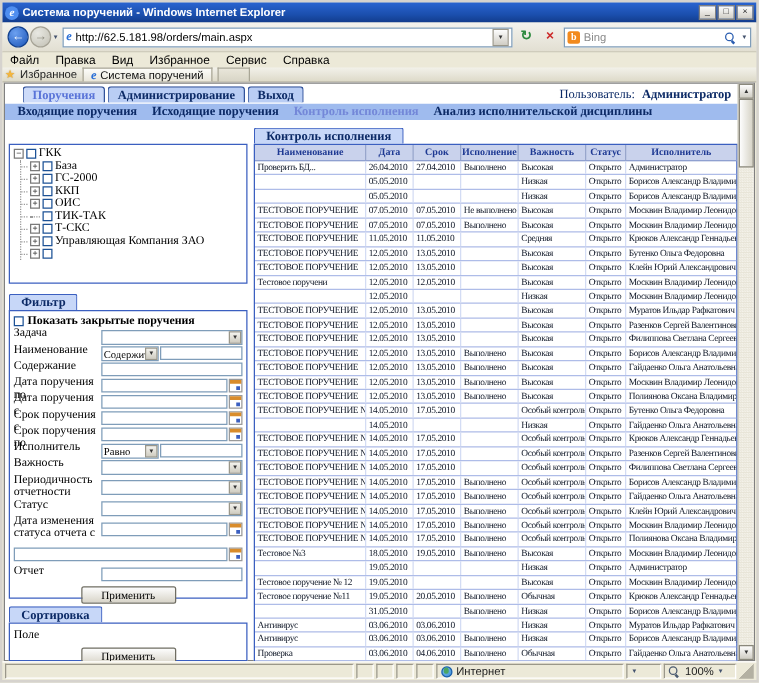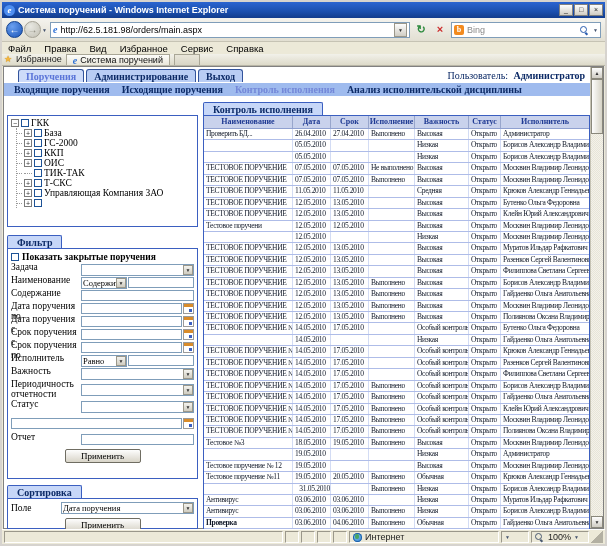--- a/index.html
+++ b/index.html
@@ -355,43 +355,46 @@
           <div class="frow">
             <span class="flabel">Статус</span>
             <span class="fctrl">
               <span class="sel" style="flex: 1 1 0%;">
                 <span class="seltext"></span>
                 <span class="selbtn">▼</span>
               </span>
             </span>
           </div>
           <div class="frow tall">
+            <span class="flabel">Дата изменения статуса отчета с</span>
+            <span class="fctrl">
+              <span class="inp" style="flex: 1 1 0%;"></span>
+              <span class="calicon"></span>
+            </span>
+          </div>
+          <div class="frow tall">
             <span class="fctrl">
               <span class="inp" style="flex: 1 1 0%;"></span>
               <span class="calicon"></span>
             </span>
           </div>
           <div class="frow">
             <span class="flabel">Отчет</span>
             <span class="fctrl">
               <span class="inp" style="flex: 1 1 0%;"></span>
             </span>
           </div>
         </div>
       <span class="applybtn">Применить</span>
     </div>
 
     <div class="panel-tab sort-tab">Сортировка</div>
     <div class="box sort-box">
       <div class="sortrow">
         <span class="sortlabel">Поле</span>
-        <span class="sel" style="flex:1">
-          <span class="seltext">Дата поручения</span>
-          <span class="selbtn">▼</span>
-        </span>
       </div>
       <span class="applybtn">Применить</span>
     </div>
 
     <div class="panel-tab grid-tab">Контроль исполнения</div>
     <div class="grid" id="grid">
         <div class="ghead">
           <span class="gh" style="width: 88px;">Наименование</span>
           <span class="gh" style="width: 38px;">Дата</span>
           <span class="gh" style="width: 38px;">Срок</span>
@@ -674,21 +677,21 @@
           <span class="td" style="width: 88px;">Тестовое поручение №11</span>
           <span class="td" style="width: 38px;">19.05.2010</span>
           <span class="td" style="width: 38px;">20.05.2010</span>
           <span class="td" style="width: 46px;">Выполнено</span>
           <span class="td" style="width: 54px;">Обычная</span>
           <span class="td" style="width: 32px;">Открыто</span>
           <span class="td" style="width: 89px;">Крюков Александр Геннадьевич</span>
         </div>
         <div class="trow">
           <span class="td" style="width: 88px;"></span>
-          <span class="td" style="width: 38px; text-align: right;">31.05.2010</span>
+          <span class="td" style="width: 38px;">31.05.2010</span>
           <span class="td" style="width: 38px;"></span>
           <span class="td" style="width: 46px;">Выполнено</span>
           <span class="td" style="width: 54px;">Низкая</span>
           <span class="td" style="width: 32px;">Открыто</span>
           <span class="td" style="width: 89px;">Борисов Александр Владимирович</span>
         </div>
         <div class="trow">
           <span class="td" style="width: 88px;">Антивирус</span>
           <span class="td" style="width: 38px;">03.06.2010</span>
           <span class="td" style="width: 38px;">03.06.2010</span>
@@ -700,21 +703,21 @@
         <div class="trow">
           <span class="td" style="width: 88px;">Антивирус</span>
           <span class="td" style="width: 38px;">03.06.2010</span>
           <span class="td" style="width: 38px;">03.06.2010</span>
           <span class="td" style="width: 46px;">Выполнено</span>
           <span class="td" style="width: 54px;">Низкая</span>
           <span class="td" style="width: 32px;">Открыто</span>
           <span class="td" style="width: 89px;">Борисов Александр Владимирович</span>
         </div>
         <div class="trow">
-          <span class="td" style="width: 88px; font-weight: bold;">Проверка</span>
+          <span class="td" style="width: 88px;">Проверка</span>
           <span class="td" style="width: 38px;">03.06.2010</span>
           <span class="td" style="width: 38px;">04.06.2010</span>
           <span class="td" style="width: 46px;">Выполнено</span>
           <span class="td" style="width: 54px;">Обычная</span>
           <span class="td" style="width: 32px;">Открыто</span>
           <span class="td" style="width: 89px;">Гайдаенко Ольга Анатольевна</span>
         </div>
       </div>
 
     <div class="vscroll">

